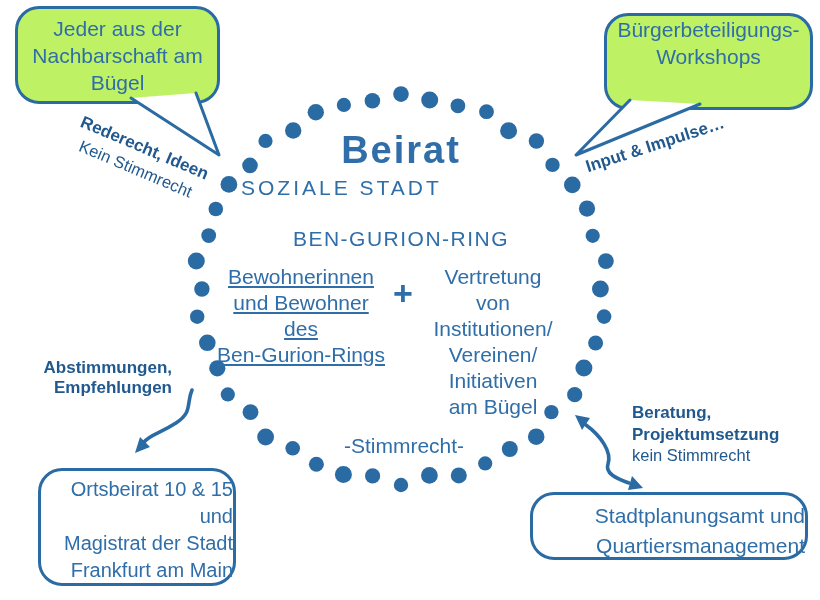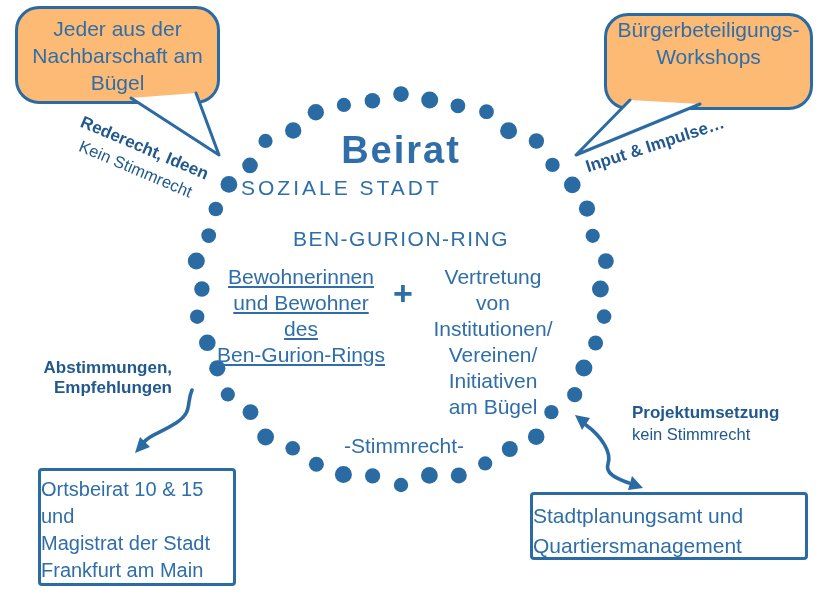--- a/index.html
+++ b/index.html
@@ -14,26 +14,26 @@
   }
   .layer{position:absolute;left:0;top:0;pointer-events:none;}
   #base-layer{z-index:1;}
   .bubble,.box,.txt{position:absolute;z-index:2;color:var(--text);}
   #tail-layer{z-index:3;}
   .dot{fill:var(--accent);}
   .tail{fill:#fff;stroke:var(--accent);stroke-width:3;stroke-linejoin:round;stroke-linecap:round;}
   .arrow{fill:none;stroke:var(--accent);stroke-width:3.6;stroke-linecap:round;}
   .head{fill:var(--accent);}
   .bubble{
-    background:#fdba74;border:3px solid var(--accent);border-radius:24px;
+    background:#bef264;border:3px solid var(--accent);border-radius:24px;
     box-sizing:border-box;text-align:center;font-size:21px;line-height:27px;
   }
   .box{
-    background:#fff;border:3px solid var(--accent);border-radius:4px;
-    box-sizing:border-box;text-align:left;
+    background:#fff;border:3px solid var(--accent);border-radius:24px;
+    box-sizing:border-box;text-align:right;
   }
   #bubble-tl{left:15px;top:6px;width:205px;height:98px;padding-top:6px;}
   #bubble-tr{left:604px;top:13px;width:209px;height:97px;}
   #box-bl{left:38px;top:468px;width:198px;height:118px;font-size:20px;line-height:27px;padding-top:5px;}
   #box-br{left:530px;top:492px;width:278px;height:68px;font-size:21px;line-height:30px;padding-top:6px;}
   #title-main{left:241px;top:129px;width:320px;text-align:center;font-size:38px;font-weight:bold;letter-spacing:2px;}
   #title-sub1{left:241px;top:176px;width:320px;text-align:left;font-size:21px;letter-spacing:3px;}
   #title-sub2{left:241px;top:203px;width:320px;text-align:center;font-size:21px;letter-spacing:1.5px;margin-top:24px;}
   #group-left{left:216px;top:264px;width:170px;text-align:center;font-size:21px;line-height:26px;text-decoration:underline;}
   #group-right{left:407px;top:264px;width:172px;text-align:center;font-size:21px;line-height:26px;}
@@ -152,20 +152,21 @@
   </div>
 
   <div class="txt" id="voting-note">-Stimmrecht-</div>
 
   <div class="txt small-label" id="label-left">
     <div class="bold-ln">Abstimmungen,</div>
     <div class="bold-ln">Empfehlungen</div>
   </div>
 
   <div class="txt small-label" id="label-right">
+    <div class="bold-ln">Beratung,</div>
     <div class="bold-ln">Projektumsetzung</div>
     <div class="reg-ln">kein Stimmrecht</div>
   </div>
 
   <div class="box" id="box-bl">
     <div>Ortsbeirat 10 &amp; 15</div>
     <div>und</div>
     <div>Magistrat der Stadt</div>
     <div>Frankfurt am Main</div>
   </div>

